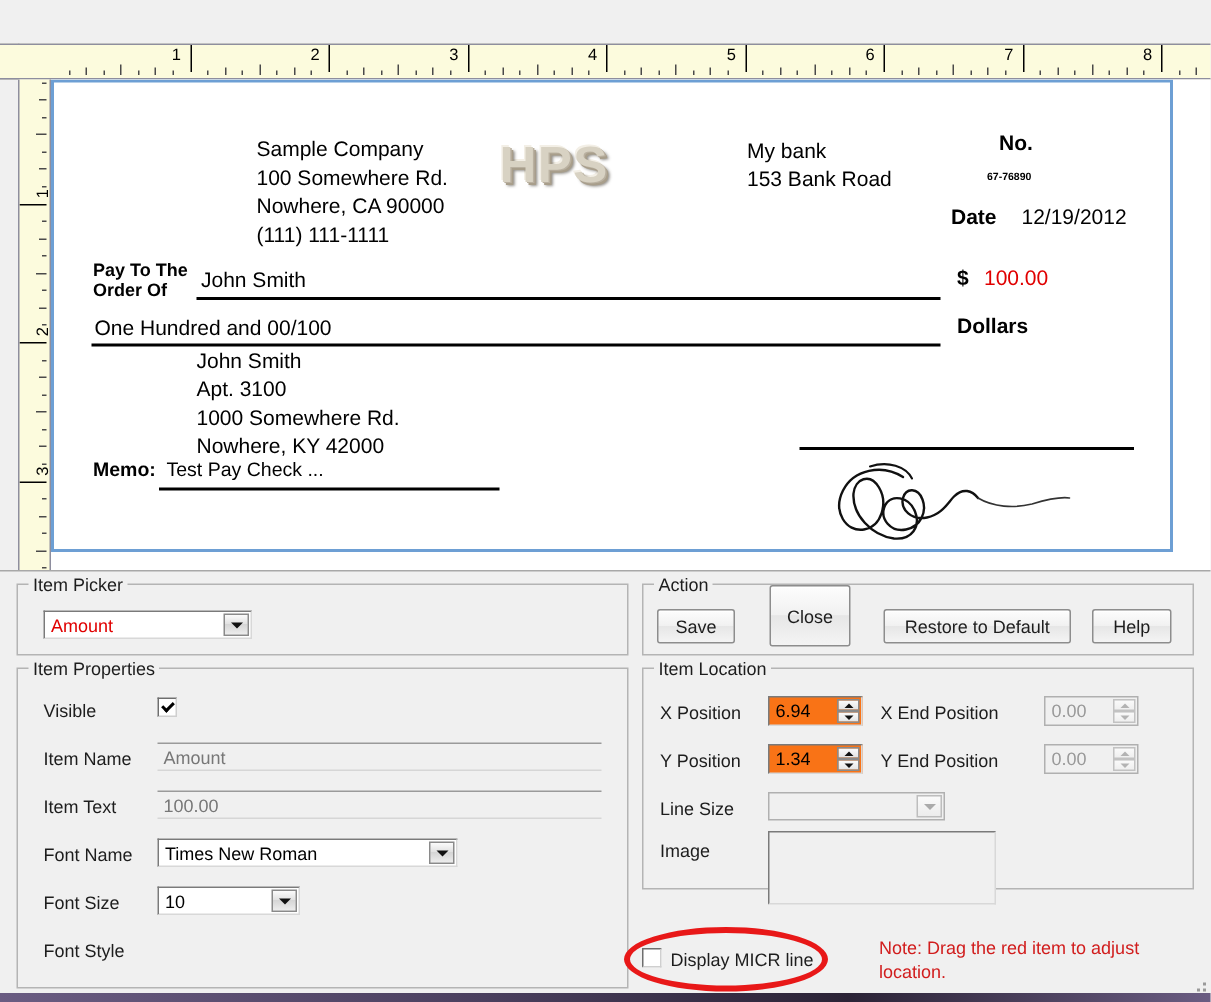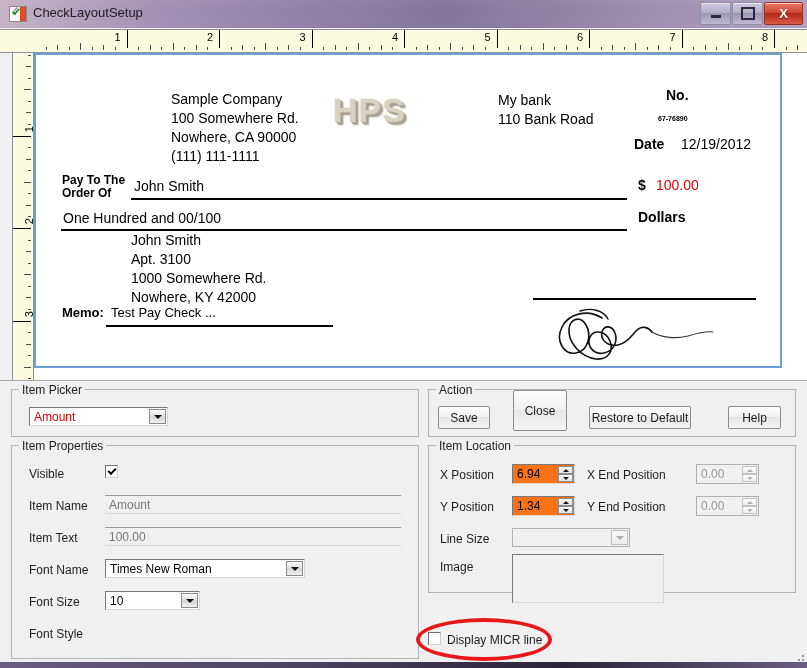--- a/index.html
+++ b/index.html
@@ -192,38 +192,20 @@
   #statusbar{
     position:absolute;left:0;bottom:0;width:807px;height:6px;
     background:linear-gradient(to right,#6a5c82,#4a3f5e 40%,#2b2336 70%,#6a5c82);
   }
 </style>
 </head>
 <body>
 
 <div id="window">
 
-  <div id="titlebar">
-    <div class="tb-icon">
-      <div class="red"></div>
-        <div class="chk"></div>
-    </div>
-    <div id="title-text">CheckLayoutSetup</div>
-    <div class="winbtns">
-      <div class="winbtn">
-          <div class="min"></div>
-        </div>
-      <div class="winbtn">
-          <div class="max"></div>
-        </div>
-      <div class="winbtn close">
-          <span>X</span>
-        </div>
-    </div>
-  </div>
 
   <div id="corner"></div>
   <div id="hruler">
       <div class="maj" style="left: 126.5px;"></div>
       <div class="num" style="left: 114.5px;">1</div>
       <div class="maj" style="left: 219px;"></div>
       <div class="num" style="left: 207px;">2</div>
       <div class="maj" style="left: 311.5px;"></div>
       <div class="num" style="left: 299.5px;">3</div>
       <div class="maj" style="left: 404px;"></div>
@@ -334,21 +316,21 @@
     <div id="check">
 
       <div class="ck" style="left:135px;top:36px;font-size:14px;">Sample Company</div>
       <div class="ck" style="left:135px;top:55px;font-size:14px;">100 Somewhere Rd.</div>
       <div class="ck" style="left:135px;top:74px;font-size:14px;">Nowhere, CA 90000</div>
       <div class="ck" style="left:135px;top:93px;font-size:14px;">(111) 111-1111</div>
 
       <div id="logo">HPS</div>
 
       <div class="ck" style="left:462px;top:37px;font-size:14px;">My bank</div>
-      <div class="ck" style="left:462px;top:56px;font-size:14px;">110 Bank Road</div>
+      <div class="ck" style="left:462px;top:56px;font-size:14px;">153 Bank Road</div>
 
       <div class="ck b" style="left:630px;top:32px;font-size:14px;">No.</div>
       <div class="ck" style="left:622px;top:60px;font-size:7px;font-weight:bold;">67-76890</div>
       <div class="ck b" style="left:598px;top:81px;font-size:14px;">Date</div>
       <div class="ck" style="left:645px;top:81px;font-size:14px;">12/19/2012</div>
 
       <div class="ck b" style="left:26px;top:118px;font-size:12px;">Pay To The</div>
       <div class="ck b" style="left:26px;top:131px;font-size:12px;">Order Of</div>
       <div class="ck" style="left:98px;top:123px;font-size:14px;">John Smith</div>
       <div class="rule thick" style="left:95px;top:143px;width:496px;"></div>
@@ -422,21 +404,21 @@
           </span>
       </div>
 
       <span class="lbl" style="left:17px;top:181px;">Font Style</span>
     </div>
 
     <div class="group" style="left:428px;top:8px;width:368px;height:48px;">
       <span class="legend">Action</span>
       <div class="btn" style="left:9px;top:16px;width:52px;height:23px;">Save</div>
       <div class="btn" style="left:84px;top:0;width:54px;height:41px;">Close</div>
-      <div class="btn" style="left:160px;top:16px;width:102px;height:23px;">Restore to Default</div>
+      <div class="btn" style="left:160px;top:16px;width:125px;height:23px;">Restore to Default</div>
       <div class="btn" style="left:299px;top:16px;width:53px;height:23px;">Help</div>
     </div>
 
     <div class="group" style="left:428px;top:64px;width:368px;height:148px;">
       <span class="legend">Item Location</span>
 
       <span class="lbl" style="left:11px;top:22px;">X Position</span>
       <div class="spin" style="left:83px;top:18px;width:63px;height:20px;">
         <span>6.94</span>
         <span class="btns">
@@ -495,20 +477,21 @@
       </div>
 
       <span class="lbl" style="left:11px;top:114px;">Image</span>
       <div class="imgbox" style="left:83px;top:108px;width:152px;height:49px;"></div>
     </div>
 
     <span class="chk" style="left:428px;top:251px;"></span>
     <span class="lbl" style="left:447px;top:252px;">Display MICR line</span>
     <div id="micr-ellipse" style="left: 416px; top: 237px; width: 136px; height: 43px; border-color: rgb(232, 24, 24);"></div>
 
+    <div id="note" style="left: 586px; top: 243px; width: 180px; color: rgb(209, 29, 29);">Note:  Drag the red item to adjust location.</div>
 
     <div id="grip">
       <i style="right:0;bottom:0;"></i>
         <i style="right:4px;bottom:0;"></i>
         <i style="right:8px;bottom:0;"></i>
       <i style="right:0;bottom:4px;"></i>
         <i style="right:4px;bottom:4px;"></i>
       <i style="right:0;bottom:8px;"></i>
     </div>
   </div>

